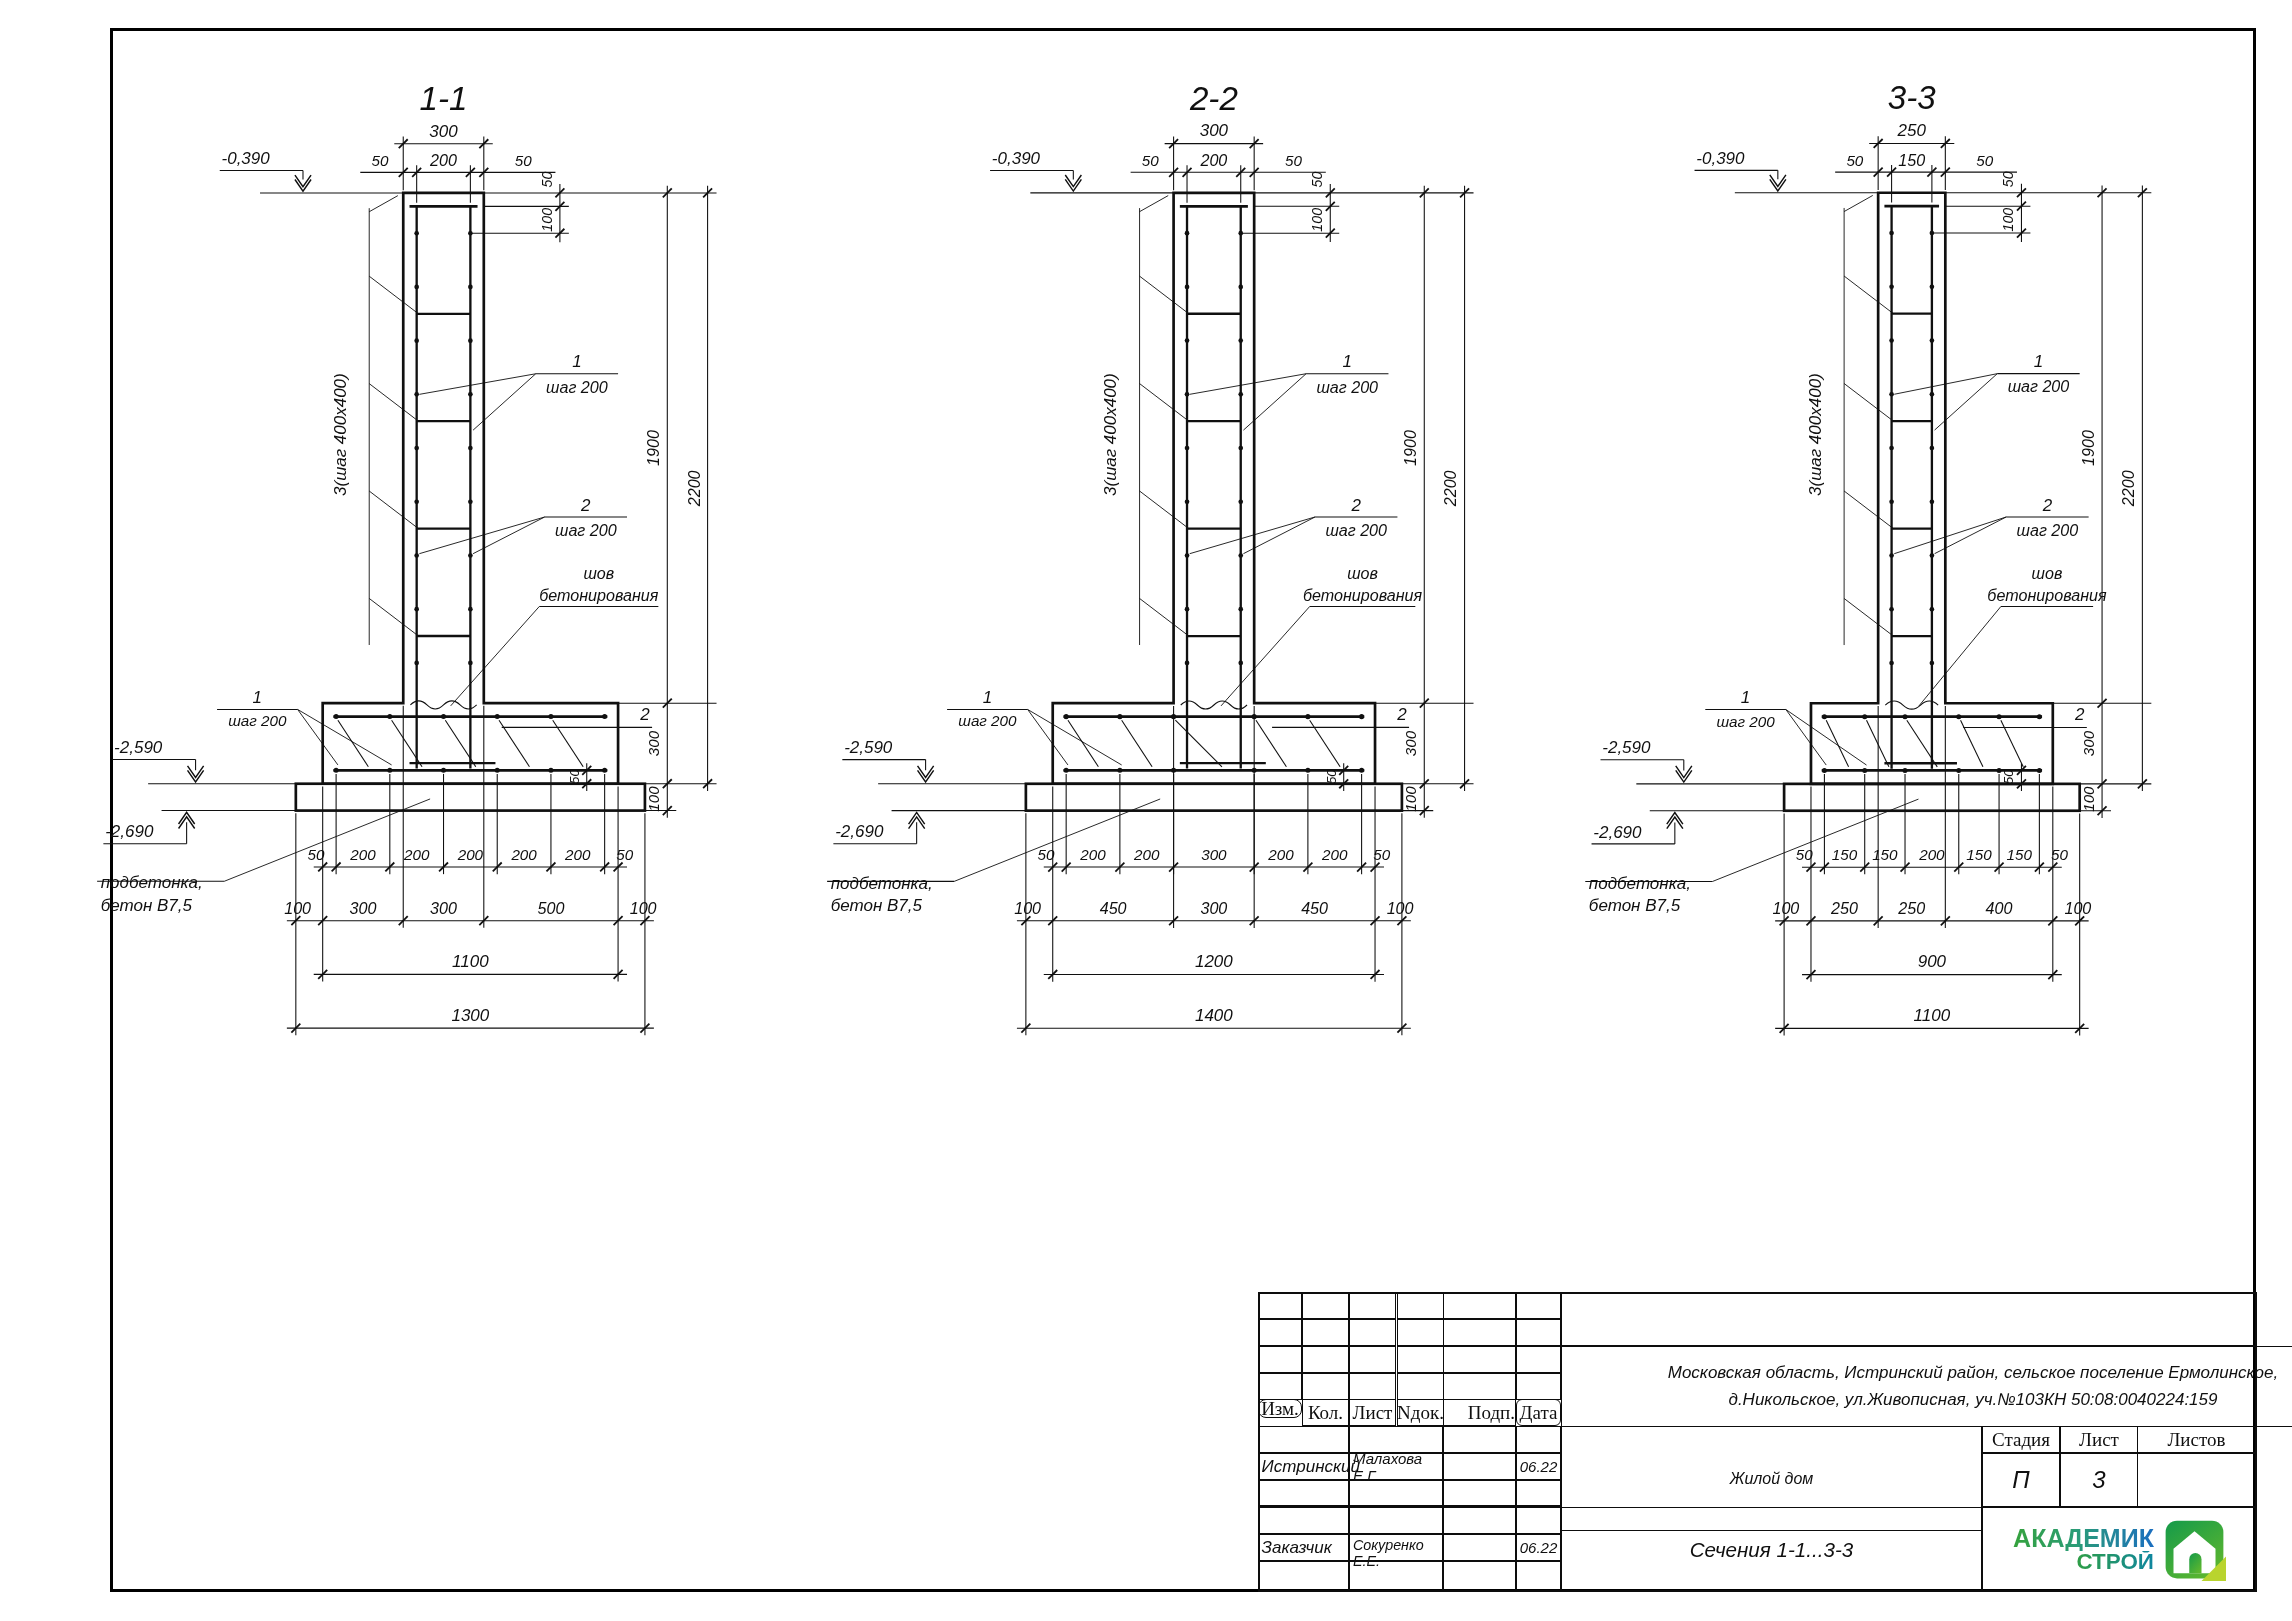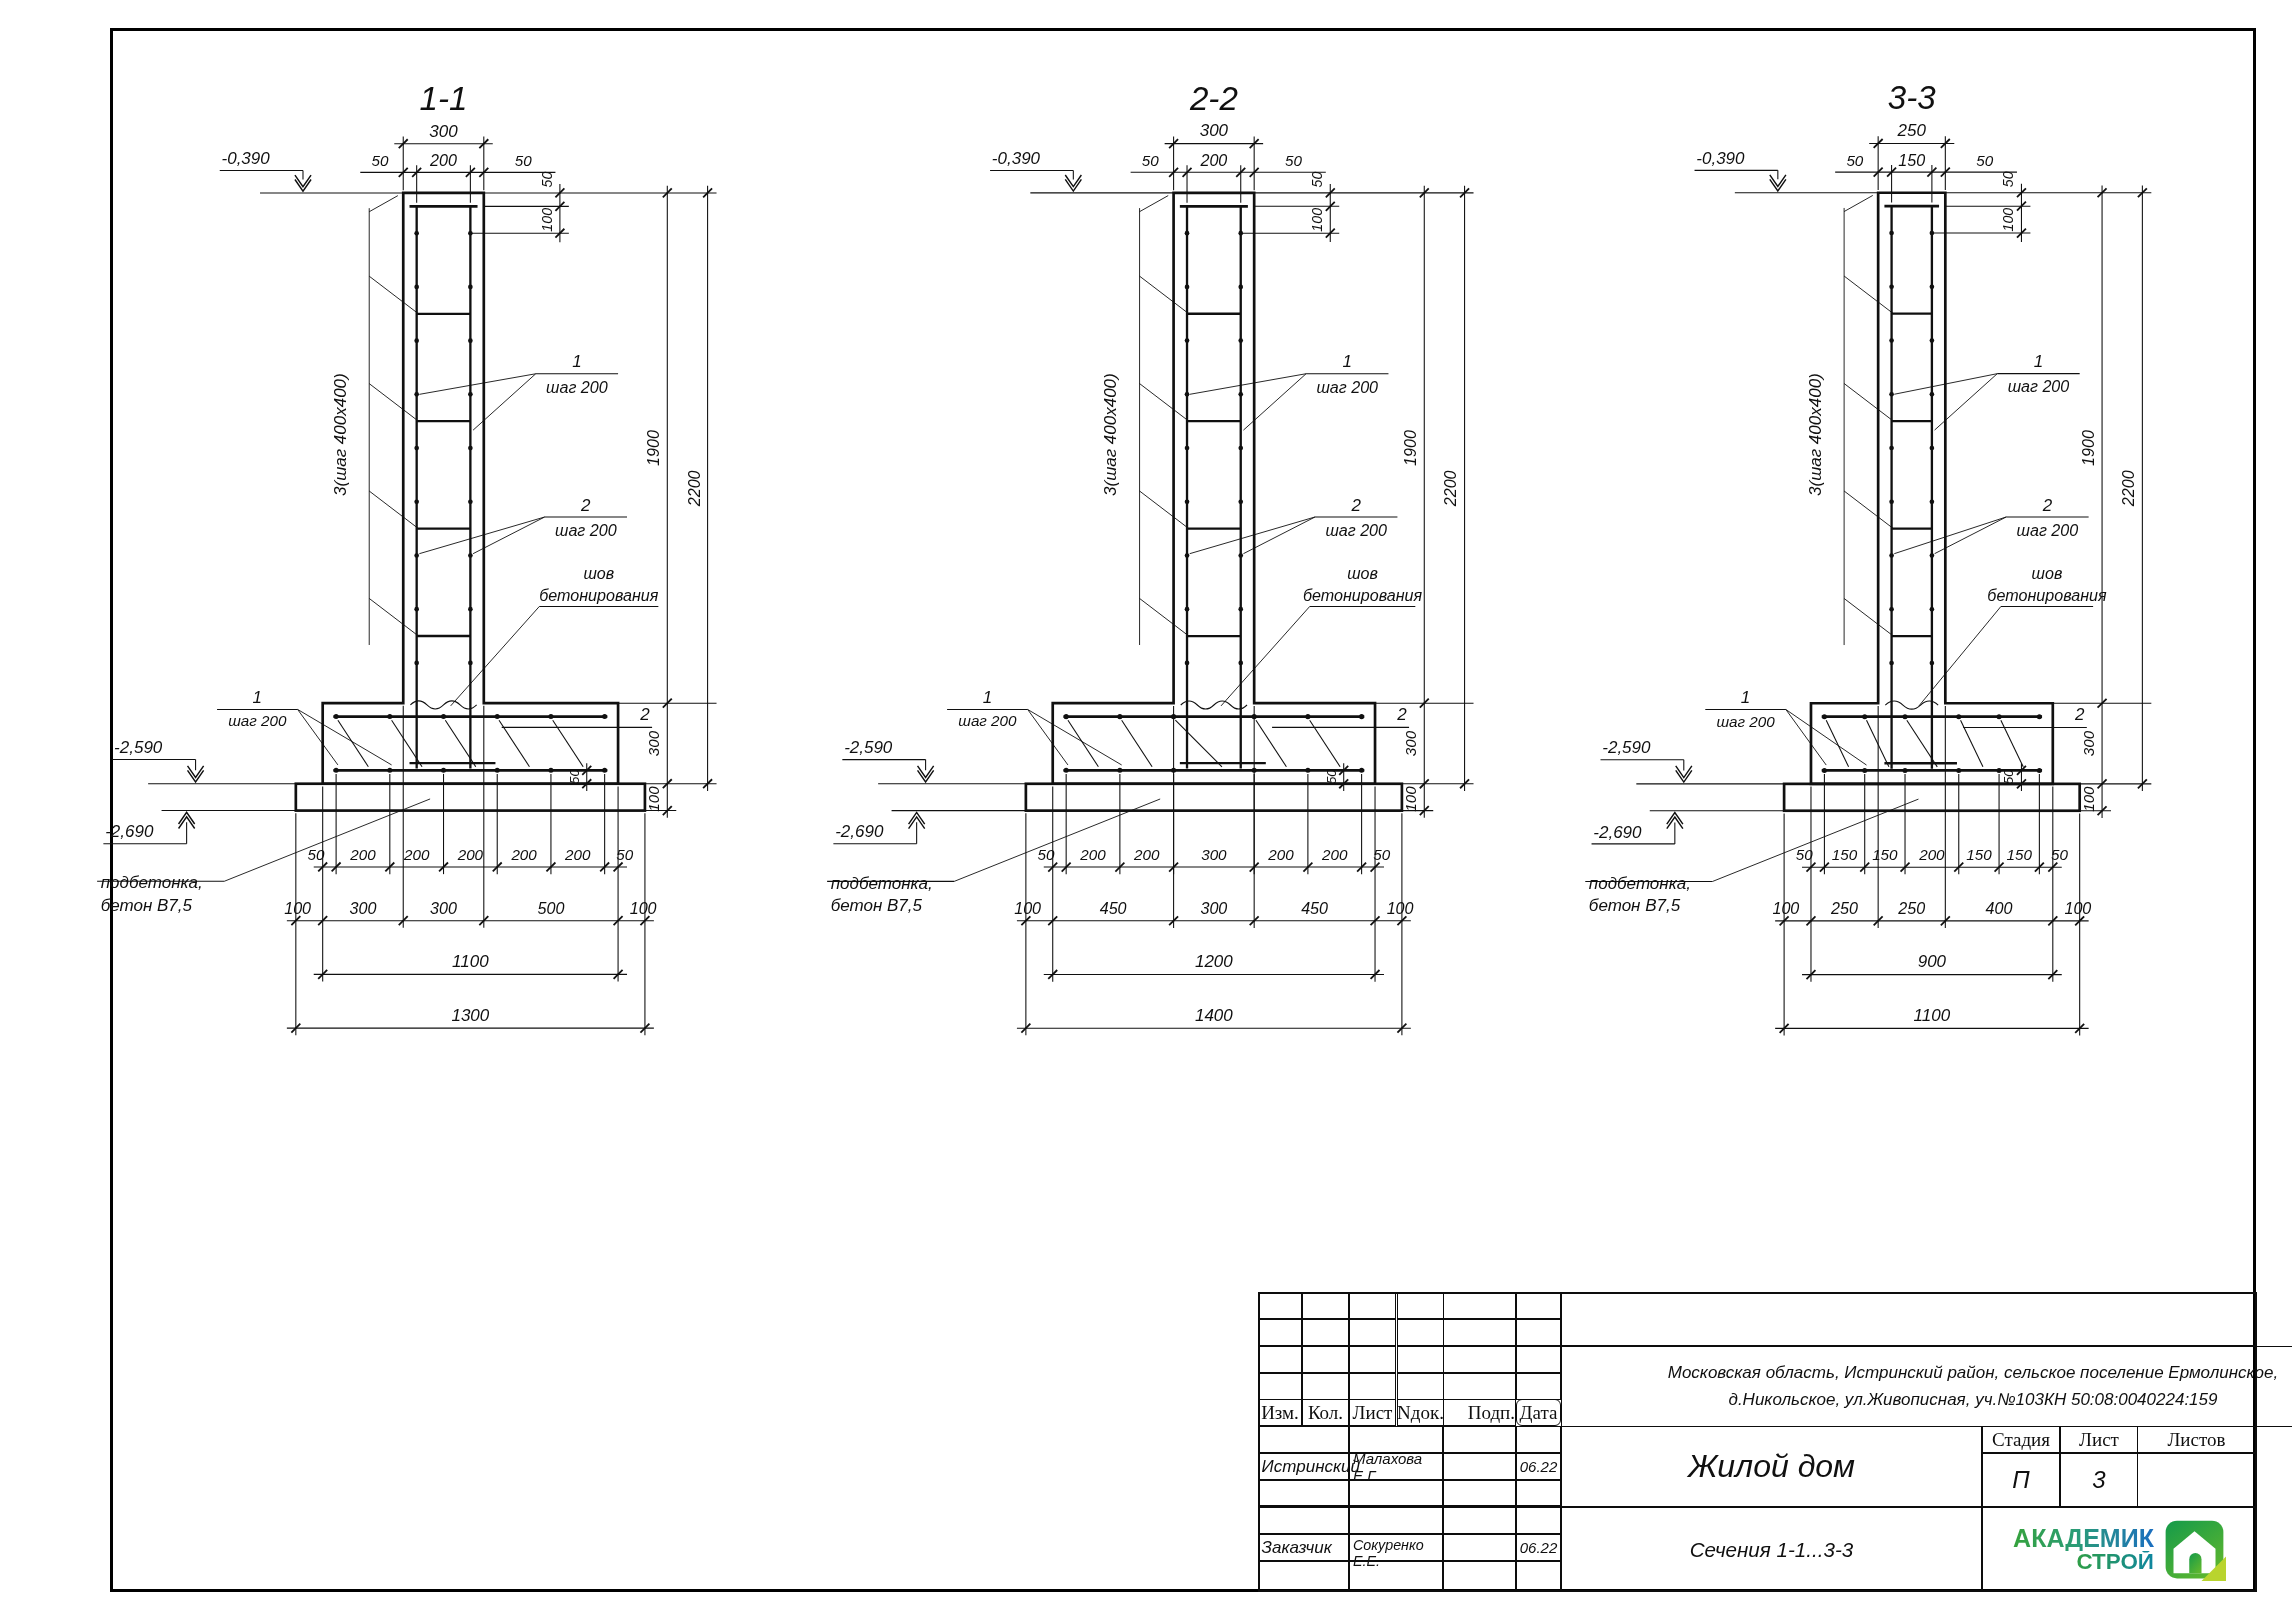--- a/index.html
+++ b/index.html
@@ -654,21 +654,21 @@
         <div class="cell" style="left: 0px; top: 242px; width: 91px; height: 27px;"></div>
         <div class="cell" style="left: 91px; top: 242px; width: 94px; height: 27px;"></div>
         <div class="cell" style="left: 185px; top: 242px; width: 73px; height: 27px;"></div>
         <div class="cell" style="left: 258px; top: 242px; width: 45px; height: 27px;"></div>
         <div class="cell" style="left: 0px; top: 269px; width: 91px; height: 31px;"></div>
         <div class="cell" style="left: 91px; top: 269px; width: 94px; height: 31px;"></div>
         <div class="cell" style="left: 185px; top: 269px; width: 73px; height: 31px;"></div>
         <div class="cell" style="left: 258px; top: 269px; width: 45px; height: 31px;"></div>
       </div>
 
-    <div class="cell serif" style="left:0px;top:107px;width:44px;height:27px;">
+    <div class="cell serif" style="left:0px;top:107px;width:44px;height:19px;border-radius:8px;">
         <span>Изм.</span>
       </div>
     <div class="cell serif" style="left:44px;top:107px;width:47px;height:27px;">
         <span>Кол.</span>
       </div>
     <div class="cell serif" style="left:91px;top:107px;width:47px;height:27px;">
         <span>Лист</span>
       </div>
     <div class="cell serif" style="left:139px;top:107px;width:47px;height:27px;">
         <span>Nдок.</span>
@@ -697,21 +697,21 @@
       </div>
     <div class="txtcell it" style="left:258px;top:242px;width:45px;height:27px;font-size:15px;justify-content:center;">
         <span>06.22</span>
       </div>
 
     <div class="cell" style="left:303px;top:0px;width:696px;height:54px;"></div>
     <div class="cell it addr" style="left:303px;top:54px;width:824px;height:81px;">
       <div>Московская область, Истринский район, сельское поселение Ермолинское,</div>
       <div>д.Никольское, ул.Живописная, уч.№103КН 50:08:0040224:159</div>
     </div>
-    <div class="cell it" style="left:303px;top:134px;width:421px;height:81px;font-size:32px;">
+    <div class="cell it" style="left:303px;top:134px;width:421px;height:105px;font-size:16px;">
         <span>Жилой дом</span>
       </div>
     <div class="cell it" style="left:303px;top:215px;width:421px;height:85px;font-size:20.6px;">
         <span>Сечения 1-1...3-3</span>
       </div>
 
     <div class="cell serif" style="left:724px;top:134px;width:78px;height:27px;">
         <span>Стадия</span>
       </div>
     <div class="cell serif" style="left:802px;top:134px;width:78px;height:27px;">

